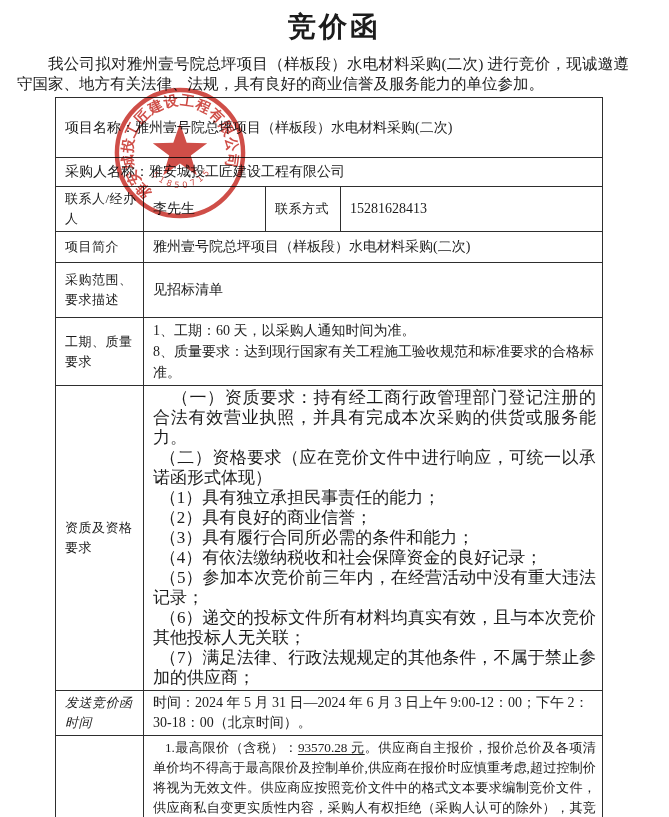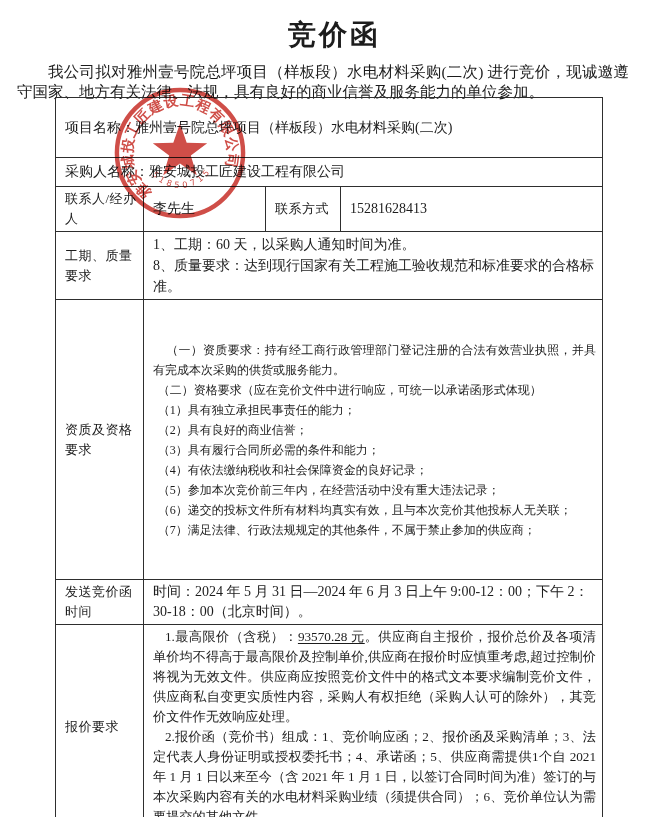--- a/index.html
+++ b/index.html
@@ -9,21 +9,21 @@
     width:669px; height:817px;
     font-family:"Liberation Serif","DejaVu Serif",serif;
     color:#1c1c1c;
     overflow:hidden;
   }
   .doc-title {
     text-align:center;
     font-size:28px;
     font-weight:bold;
     letter-spacing:3px;
-    padding-top:16px;
+    padding-top:8px;
   }
   .doc-intro {
     margin:8px 40px 0 17px;
     font-size:15.5px;
     line-height:20px;
     text-indent:2em;
     text-align:justify;
   }
   table.main-table {
     position:absolute;
@@ -48,25 +48,25 @@
   tr.row-contact td     { height:30px; }
   tr.row-brief td       { height:31px; }
   tr.row-scope td       { height:55px; }
   tr.row-duration td    { height:53px; }
   tr.row-qualification td { height:280px; }
   tr.row-send-time td   { height:43px; }
   tr.row-quote td       { height:125px; }
   td.scope-label   { vertical-align:middle; line-height:26px; }
   td.scope-value   { vertical-align:top; padding-top:8px; }
   td.qual-label    { text-align:left; line-height:24px; padding-left:4px; padding-right:4px; }
-  td.qual-content  { line-height:28px; font-size:12px; }
+  td.qual-content  { line-height:28px; font-size:17px; }
   td.qual-content .list-para:first-child { text-indent:1.1em; }
   td.qual-content .list-para { text-indent:.4em; text-align:justify; }
   td.duration-cell .list-para { line-height:21px; }
-  td.time-label { line-height:20px; vertical-align:middle; }
+  td.time-label { line-height:20px; vertical-align:middle;font-style:italic; }
   td.time-value { line-height:21px; vertical-align:middle; }
   td.quote-content {
     font-size:13.2px;
     line-height:17.6px;
     text-align:justify;
     vertical-align:middle;
   }
   td.quote-content .qpara { text-indent:.9em; }
   .price-underline { text-decoration:underline; text-underline-offset:2px; }
   
@@ -98,20 +98,28 @@
     <td colspan="4">项目名称：雅州壹号院总坪项目（样板段）水电材料采购(二次)</td>
   </tr>
   <tr class="row-purchaser">
     <td colspan="4">采购人名称：雅安城投工匠建设工程有限公司</td>
   </tr>
   <tr class="row-contact">
     <td class="label-cell">联系人/经办人</td>
     <td>李先生</td>
     <td class="label-cell">联系方式</td>
     <td>15281628413</td>
+  </tr>
+  <tr class="row-brief">
+    <td class="label-cell">项目简介</td>
+    <td colspan="3">雅州壹号院总坪项目（样板段）水电材料采购(二次)</td>
+  </tr>
+  <tr class="row-scope">
+    <td class="label-cell scope-label">采购范围、要求描述</td>
+    <td colspan="3" class="scope-value">见招标清单</td>
   </tr>
   <tr class="row-duration">
     <td class="label-cell">工期、质量要求</td>
     <td colspan="3" class="duration-cell">
           <div class="list-para">1、工期：60 天，以采购人通知时间为准。</div>
           <div class="list-para">8、质量要求：达到现行国家有关工程施工验收规范和标准要求的合格标准。</div>
         </td>
   </tr>
   <tr class="row-qualification">
     <td class="label-cell qual-label">资质及资格要求</td>

